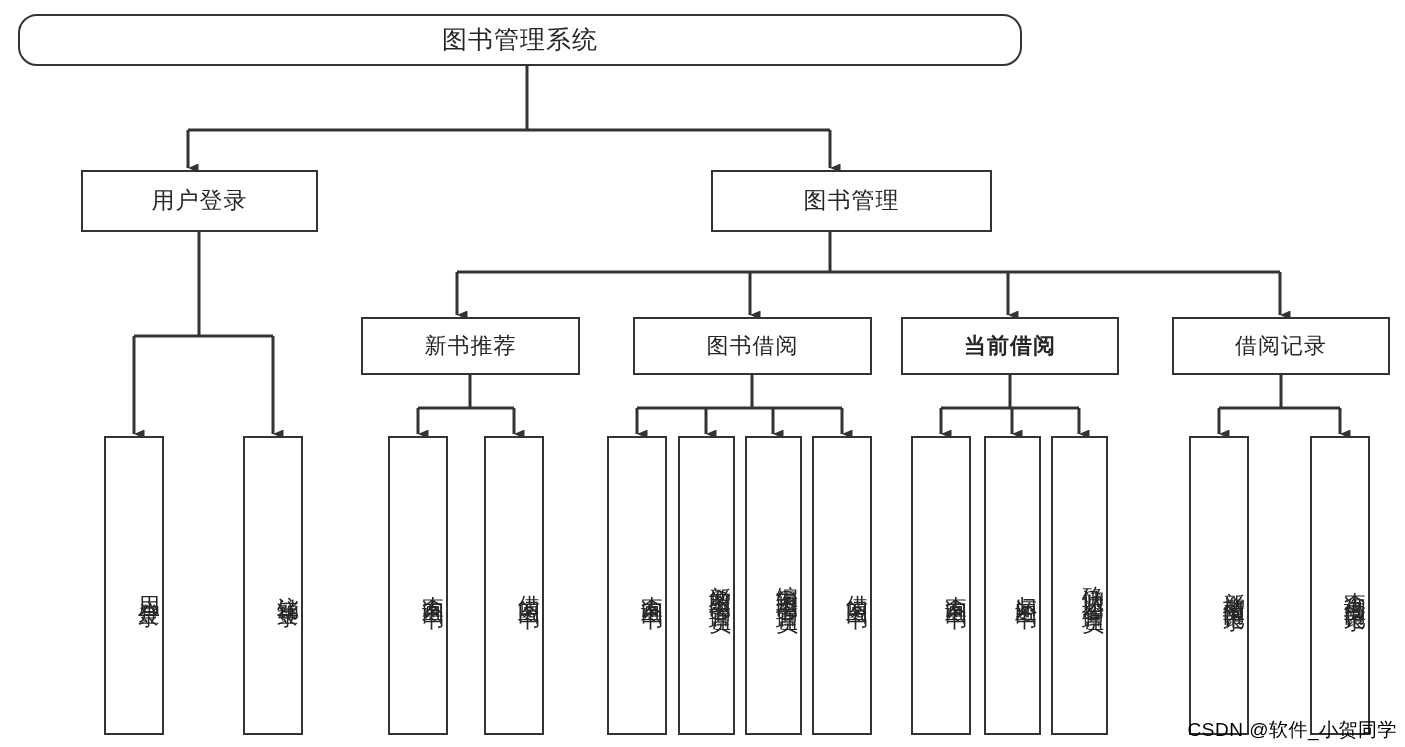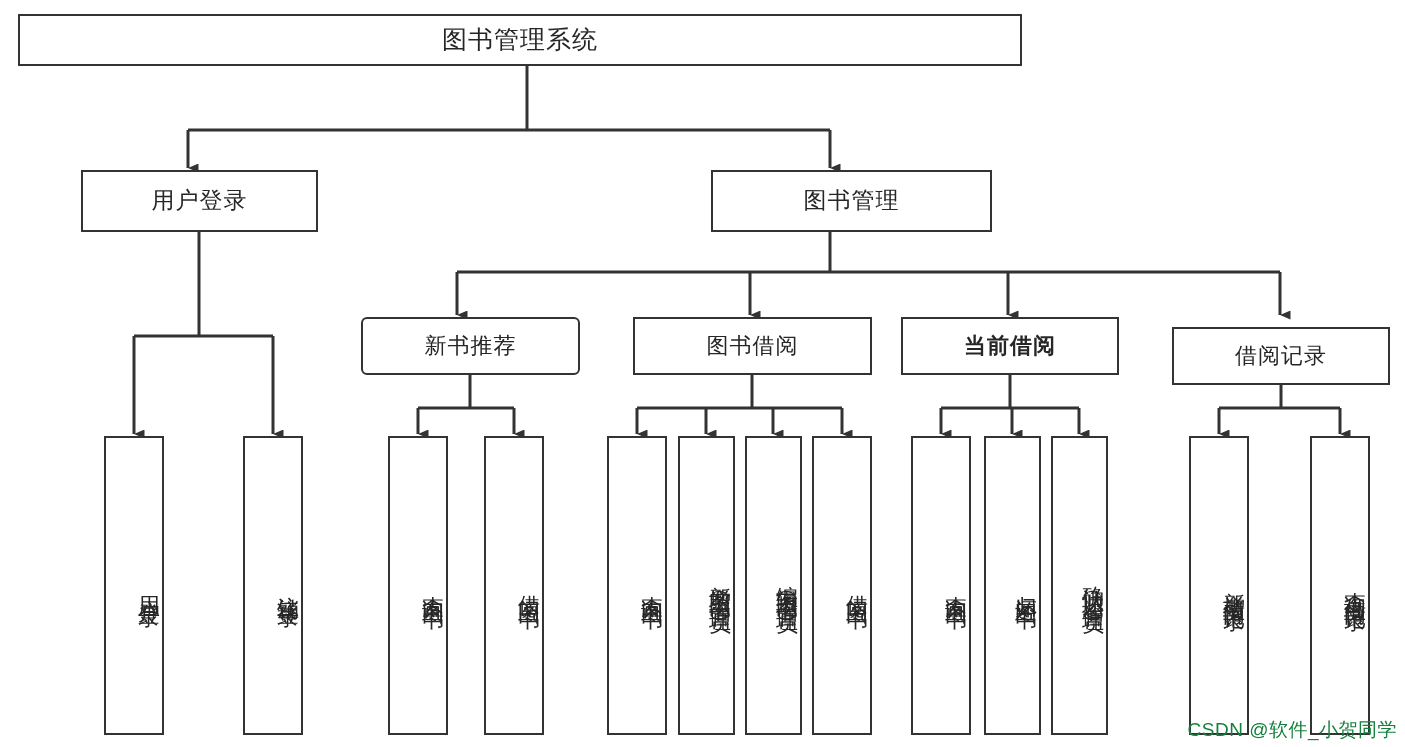--- a/index.html
+++ b/index.html
@@ -33,20 +33,21 @@
     display: flex;
     align-items: center;
     justify-content: center;
     color: #262626;
     text-align: center;
     line-height: 1.18;
   }
   .node.root {
     font-size: 25px;
     letter-spacing: 1px;
+    border-radius: 19px;
   }
   .node.lvl2 {
     font-size: 23px;
     letter-spacing: 1px;
   }
   .node.lvl3 {
     font-size: 22px;
     letter-spacing: 1px;
   }
   .node.leaf {
@@ -60,21 +61,21 @@
   }
   .node.leaf .vtext {
     display: block;
     white-space: nowrap;
   }
   .watermark {
     position: absolute;
     right: 8px;
     bottom: 4px;
     font-size: 19px;
-    color: #15803d;
+    color: #000000;
     white-space: nowrap;
     letter-spacing: 0.5px;
   }
 </style>
 </head>
 <body>
 
 <div id="canvas">
 
   <svg id="wires" viewBox="0 0 1405 747" width="1405" height="747" aria-hidden="true">
@@ -133,30 +134,30 @@
     <span>图书管理系统</span>
   </div>
 
   <div class="node lvl2" style="left:81px; top:170px; width:237px; height:62px;">
     <span>用户登录</span>
   </div>
   <div class="node lvl2" style="left:711px; top:170px; width:281px; height:62px;">
     <span>图书管理</span>
   </div>
 
-  <div class="node lvl3" style="left:361px; top:317px; width:219px; height:58px;border-radius:6px;">
+  <div class="node lvl3" style="left:361px; top:317px; width:219px; height:58px;">
     <span>新书推荐</span>
   </div>
   <div class="node lvl3" style="left:633px; top:317px; width:239px; height:58px;">
     <span>图书借阅</span>
   </div>
   <div class="node lvl3" style="left:901px; top:317px; width:218px; height:58px;font-weight:bold;">
     <span>当前借阅</span>
   </div>
-  <div class="node lvl3" style="left:1172px; top:317px; width:218px; height:58px;margin-top:10px;">
+  <div class="node lvl3" style="left:1172px; top:317px; width:218px; height:58px;">
     <span>借阅记录</span>
   </div>
 
   <div class="node leaf" style="left:104px; top:436px; width:60px; height:299px;">
     <span class="vtext">用户登录</span>
   </div>
   <div class="node leaf" style="left:243px; top:436px; width:60px; height:299px;">
     <span class="vtext">注销登录</span>
   </div>
   <div class="node leaf" style="left:388px; top:436px; width:60px; height:299px;">

